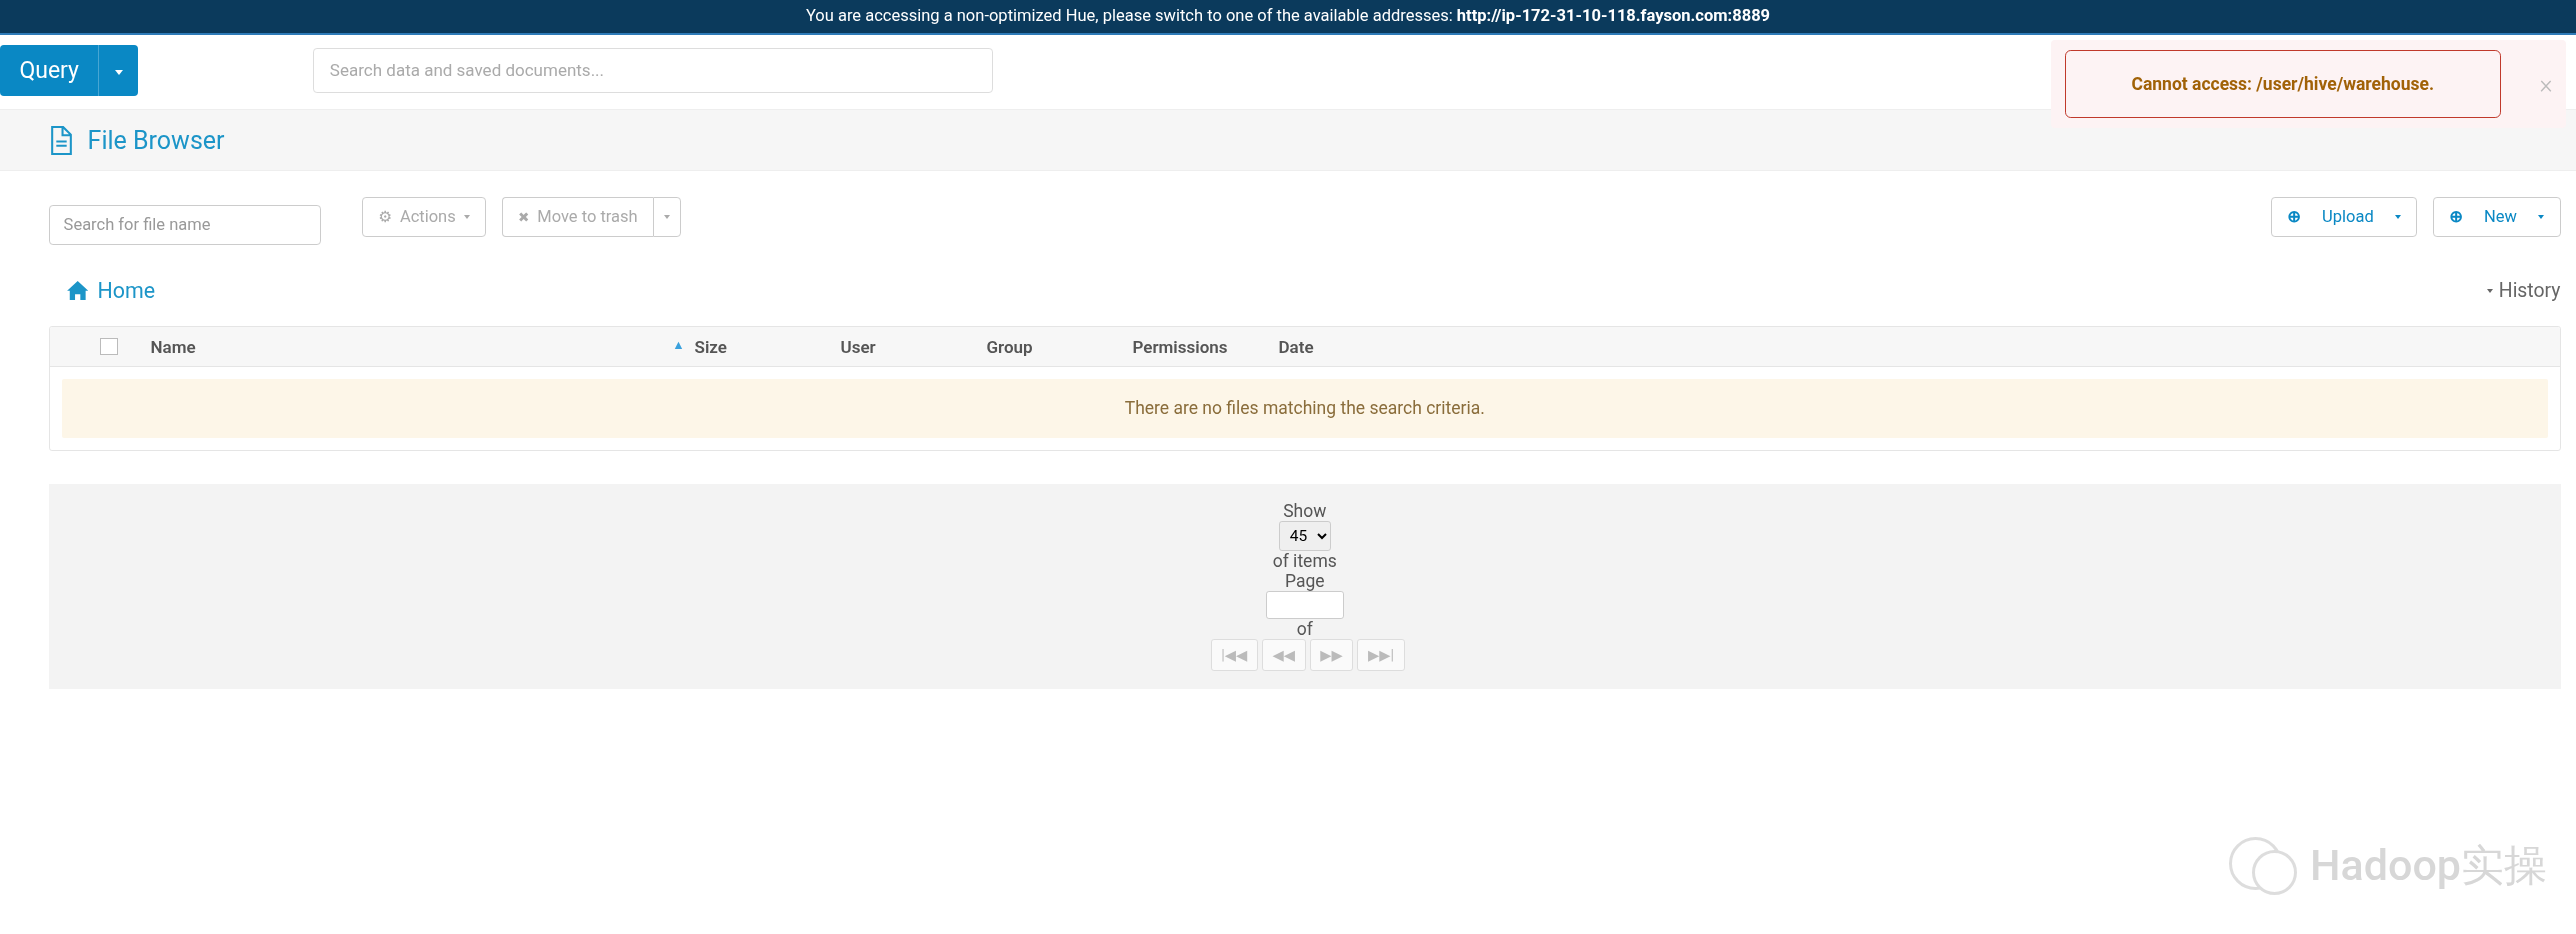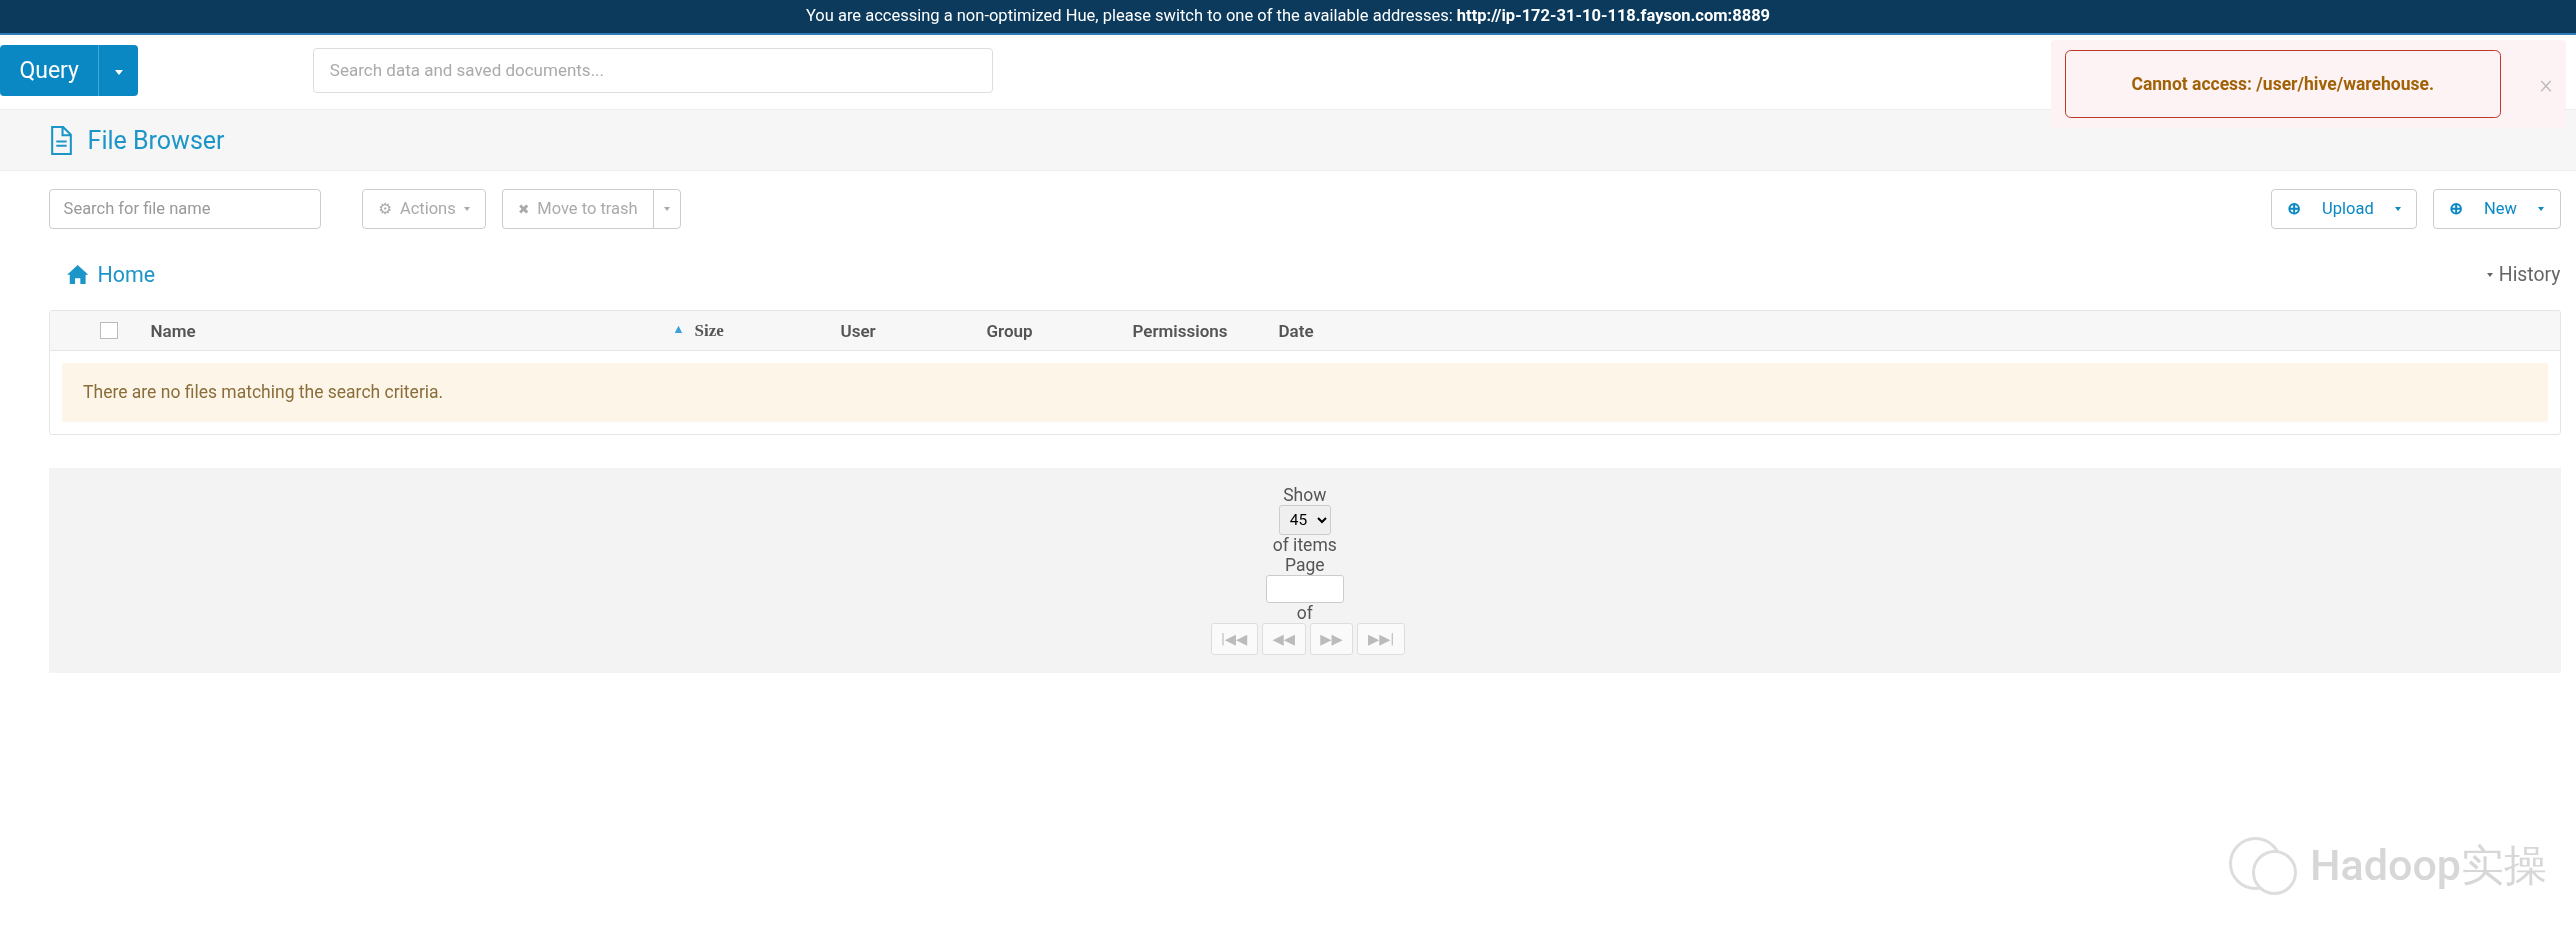--- a/index.html
+++ b/index.html
@@ -19,44 +19,44 @@
 .alert-area { position: absolute; right: 9.7px; top: 4.9px; display: flex; align-items: center; background: #fdf3f4; padding: 9.7px 13.6px; border-radius: 3.9px; width: 515px; }
 .alert-box { border: 1.9px solid #c0392b; border-radius: 5.8px; padding: 23px 29px; color: #a16207; font-weight: 700; font-size: 17.5px; flex: 1; text-align: center; }
 .alert-close { color: #bbb; font-size: 25px; margin-left: 39px; cursor: pointer; font-weight: 300; }
 
 .page-wrap { padding: 0 15.5px 0 49px; background: #f6f6f6; border-top: 1px solid #eee; border-bottom: 1px solid #eee; }
 .page-title { display: flex; align-items: center; gap: 13.6px; color: #1c95c8; font-size: 25px; padding: 15.5px 0 15.5px; }
 .page-title svg { width: 25px; height: 29px; }
 
 .content { padding: 17.5px 15.5px 0 49px; }
 .action-bar { display: flex; align-items: center; gap: 15.5px; margin-bottom: 33px; }
-.file-search { width: 272px; padding: 9.7px 13.6px; border: 1px solid #ccc; border-radius: 3.9px; font-size: 16.5px; }
+.file-search { width: 272px; padding: 9.7px 13.6px; border: 1px solid #ccc; border-radius: 3.9px; font-size: 16.5px; margin-top: 16px; }
 .file-search::placeholder { color: #999; }
 .btn { border: 1px solid #ccc; background: #fff; color: #aaa; padding: 9.7px 15.5px; border-radius: 3.9px; font-size: 16.5px; display: inline-flex; align-items: center; gap: 7.8px; cursor: pointer; }
 .btn-split { display: flex; }
 .btn-split .btn:first-child { border-radius: 3.9px 0 0 3.9px; border-right: none; }
 .btn-split .btn:last-child { border-radius: 0 3.9px 3.9px 0; padding: 9.7px 9.7px; }
 .spacer { flex: 1; }
 .btn-primary-outline { border: 1px solid #ccc; background: #fff; color: #0a88c4; padding: 9.7px 15.5px; border-radius: 3.9px; font-size: 16.5px; display: inline-flex; align-items: center; gap: 21px; cursor: pointer; }
 
 .breadcrumb-row { display: flex; align-items: center; justify-content: space-between; margin: 0 0 23px 17.5px; }
 .home-link { display: inline-flex; align-items: center; gap: 9.7px; color: #1c95c8; font-size: 21.4px; text-decoration: none; }
 .history-toggle { color: #666; font-size: 19.4px; display: inline-flex; align-items: center; gap: 5.8px; cursor: pointer; }
 
 .table { border: 1px solid #e5e5e5; border-radius: 2.9px; overflow: hidden; }
 .thead { display: flex; background: #f7f7f7; border-bottom: 1px solid #e5e5e5; padding: 9.7px 17.5px; color: #555; font-weight: 600; font-size: 17px; align-items: center; }
 .th-check { width: 83px; display:flex; justify-content:center; }
 .th-name { flex: 0 0 544px; position: relative; }
 .th-sort { color:#3aa1dd; font-size:12.6px; position:absolute; right:9.7px; }
-.th-size { flex: 0 0 146px; font-family: Liberation Serif, serif; }
+.th-size { flex: 0 0 146px; }
 .th-user { flex: 0 0 146px; }
 .th-group { flex: 0 0 146px; }
 .th-perm { flex: 0 0 146px; }
 .th-date { flex: 0 0 146px; }
-.empty-row { margin: 11.7px; background: #fdf6e8; color: #8a6d3b; padding: 19.4px 21.4px; font-size: 17.5px; border-radius: 1.9px; }
+.empty-row { margin: 11.7px; background: #fdf6e8; color: #8a6d3b; padding: 19.4px 21.4px; font-size: 17.5px; border-radius: 1.9px; text-align: center; }
 
 .footer-bar { margin-top: 33px; background: #f3f3f3; padding: 17.5px 19.4px; display: flex; align-items: center; font-size: 17.5px; color: #555; flex-direction: column; }
 .footer-bar select { margin: 0 7.8px; padding: 3.9px 5.8px; font-size: 15.5px; border:1px solid #ccc; border-radius:2.9px; }
 .footer-spacer { flex: 1; }
 .page-input { width: 78px; border: 1px solid #ccc; border-radius: 2.9px; padding: 5.8px; margin: 0 5.8px; }
 .pager-btns { display: flex; gap: 3.9px; margin-left: 5.8px; }
 .pager-btn { border: 1px solid #ddd; background: #fafafa; color: #bbb; padding: 5.8px 9.7px; border-radius: 2.9px; font-size: 14.6px; cursor: pointer; }
 .checkbox { width: 17.5px; height: 17.5px; border: 1px solid #bbb; background: #fff; display: inline-block; }
 
 .watermark { position: fixed; right: 29px; bottom: 39px; color: #d0d0d0; font-size: 43px; font-weight: 500; pointer-events: none; display: flex; align-items: center; gap: 13.6px; opacity: 0.85; }

